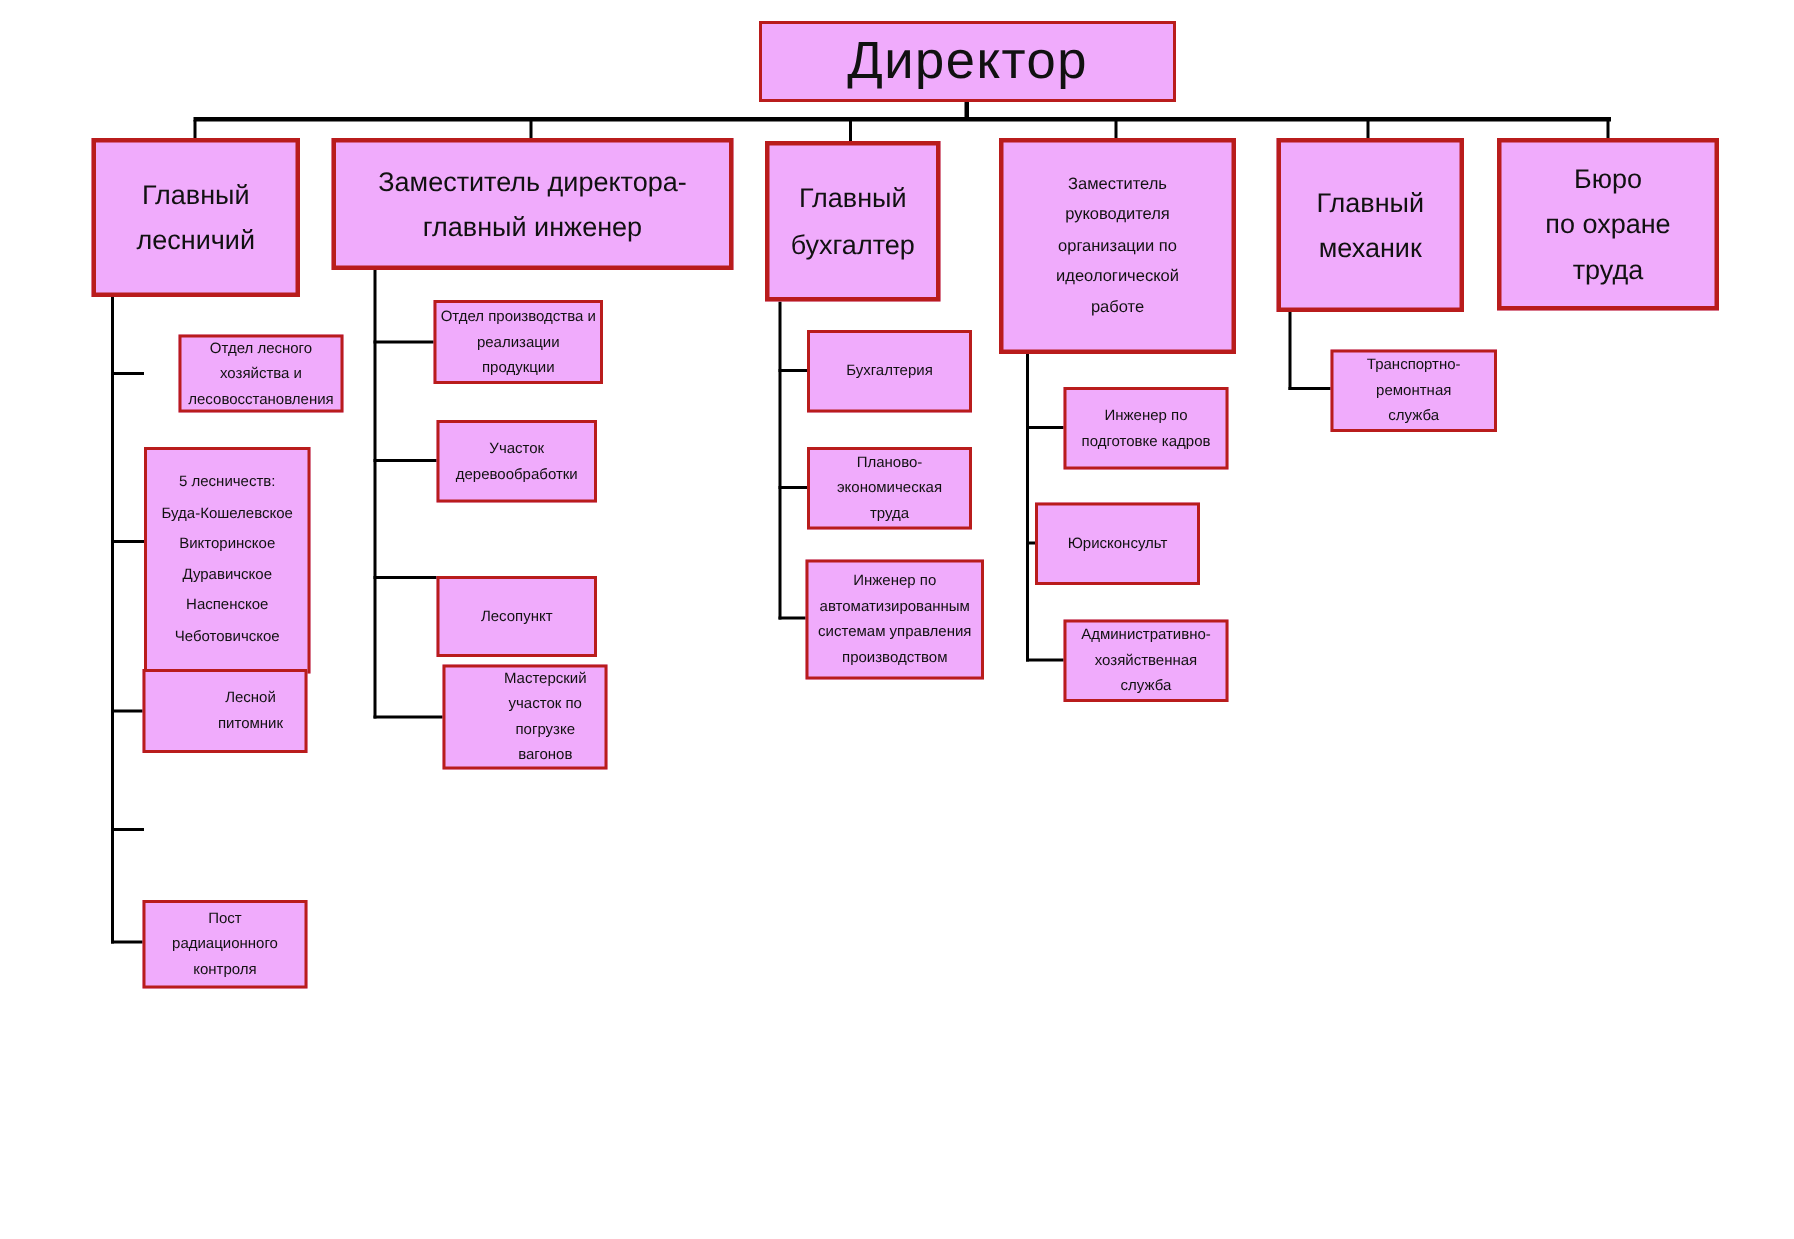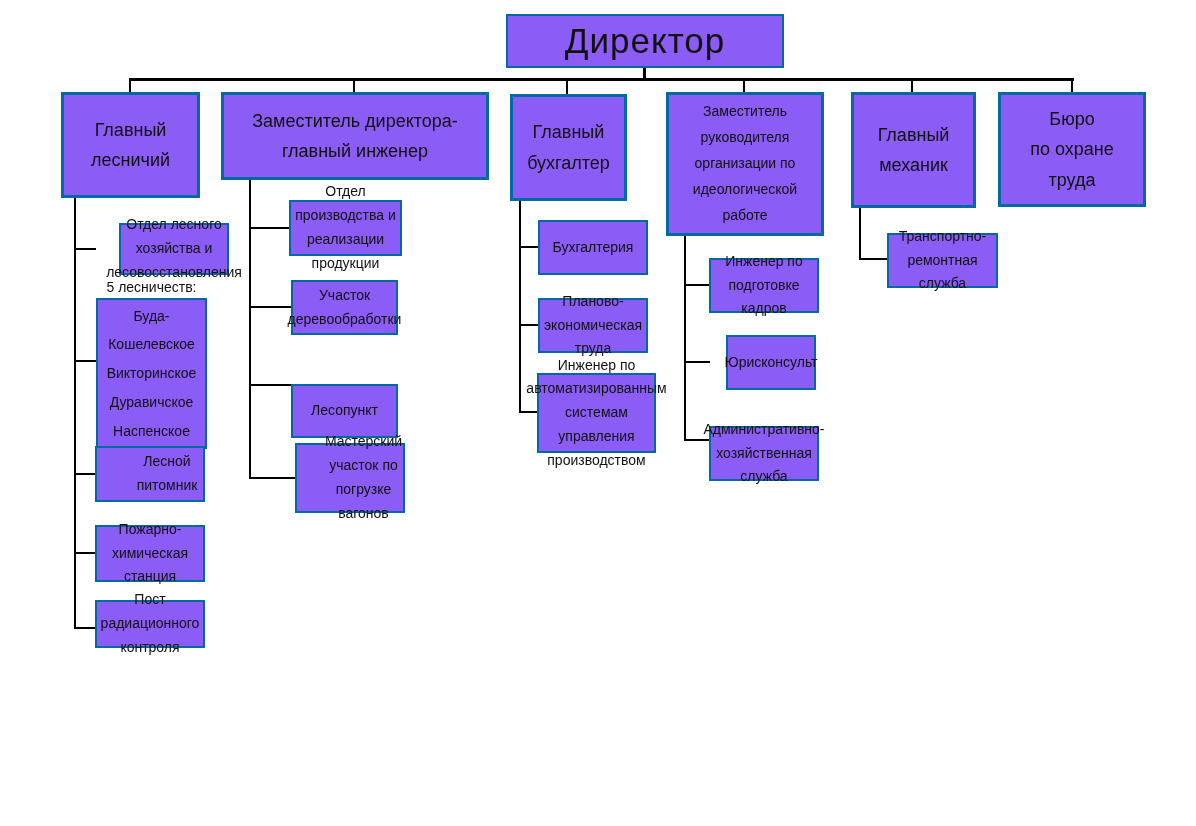--- a/index.html
+++ b/index.html
@@ -2,28 +2,28 @@
 <html><head>
 <meta charset="utf-8">
 <style>
   html,body { margin:0; padding:0; background:#ffffff; }
   .canvas {
     position:relative; width:1196px; height:826px; background:#ffffff;
     font-family:"Liberation Sans","DejaVu Sans",sans-serif; color:#111;
     overflow:hidden;
   }
   .box {
-    position:absolute; box-sizing:border-box; background:#8b5cf6;
-    border:2px solid #0369a1; display:flex; align-items:center; justify-content:center;
+    position:absolute; box-sizing:border-box; background:#f0abfc;
+    border:2px solid #b91c1c; display:flex; align-items:center; justify-content:center;
     text-align:center; white-space:pre-line; padding:0 2px;
   }
   .root-box { font-size:35px; line-height:1.2; border-width:2px; letter-spacing:1px; }
   .hdr  { border-width:3px; font-size:18px; line-height:1.68; }
-  .hdr-sm { font-size:14px; line-height:1.85; }
-  .child { font-size:14px; line-height:1.7; padding:0 1px; }
+  .hdr-sm { font-size:11px; line-height:1.85; }
+  .child { font-size:10px; line-height:1.7; padding:0 1px; }
   .list  { line-height:2.05; }
   .ln { position:absolute; background:#000; }
 </style>
 </head>
 <body>
 
 <div class="canvas">
 
   <div class="ln" style="left:643px;top:68px;width:3px;height:11px;"></div>
   <div class="ln" style="left:129px;top:78px;width:945px;height:3px;"></div>
@@ -82,24 +82,21 @@
   <div class="box child" style="left:95px;top:223px;width:110px;height:52px;margin-left:24px;">Отдел лесного
 хозяйства и
 лесовосстановления</div>
   <div class="box child list" style="left:96px;top:298px;width:111px;height:151px;">5 лесничеств:
 Буда-Кошелевское
 Викторинское
 Дуравичское
 Наспенское
 Чеботовичское</div>
   <div class="box child" style="left:95px;top:446px;width:110px;height:56px;padding-left:35px;">Лесной питомник</div>
-  <div class="box child" style="left:95px;top:525px;width:110px;height:57px;">Пожарно-
-химическая
-станция</div>
-  <div class="box child" style="left:95px;top:600px;width:110px;height:48px;text-align:center;">Пост
+  <div class="box child" style="left:95px;top:600px;width:110px;height:59px;text-align:center;">Пост
 радиационного
 контроля</div>
 
   <div class="box child" style="left:289px;top:200px;width:113px;height:56px;">Отдел производства и
 реализации
 продукции</div>
   <div class="box child" style="left:291px;top:280px;width:107px;height:55px;">Участок
 деревообработки</div>
   <div class="box child" style="left:291px;top:358px;width:107px;height:54px;margin-top:26px;">Лесопункт</div>
   <div class="box child" style="left:295px;top:443px;width:110px;height:70px;padding-left:28px;">Мастерский
@@ -111,22 +108,22 @@
   <div class="box child" style="left:538px;top:298px;width:110px;height:55px;">Планово-
 экономическая
 труда</div>
   <div class="box child" style="left:537px;top:373px;width:119px;height:80px;">Инженер по
 автоматизированным
 системам управления
 производством</div>
 
   <div class="box child" style="left:709px;top:258px;width:110px;height:55px;">Инженер по
 подготовке кадров</div>
-  <div class="box child" style="left:726px;top:335px;width:90px;height:55px;">Юрисконсульт</div>
-  <div class="box child" style="left:709px;top:426px;width:110px;height:55px;">Административно-
+  <div class="box child" style="left:690px;top:335px;width:110px;height:55px;">Юрисконсульт</div>
+  <div class="box child" style="left:709px;top:413px;width:110px;height:55px;">Административно-
 хозяйственная
 служба</div>
 
   <div class="box child" style="left:887px;top:233px;width:111px;height:55px;">Транспортно-
 ремонтная
 служба</div>
 
 </div>
 
 </body></html>

